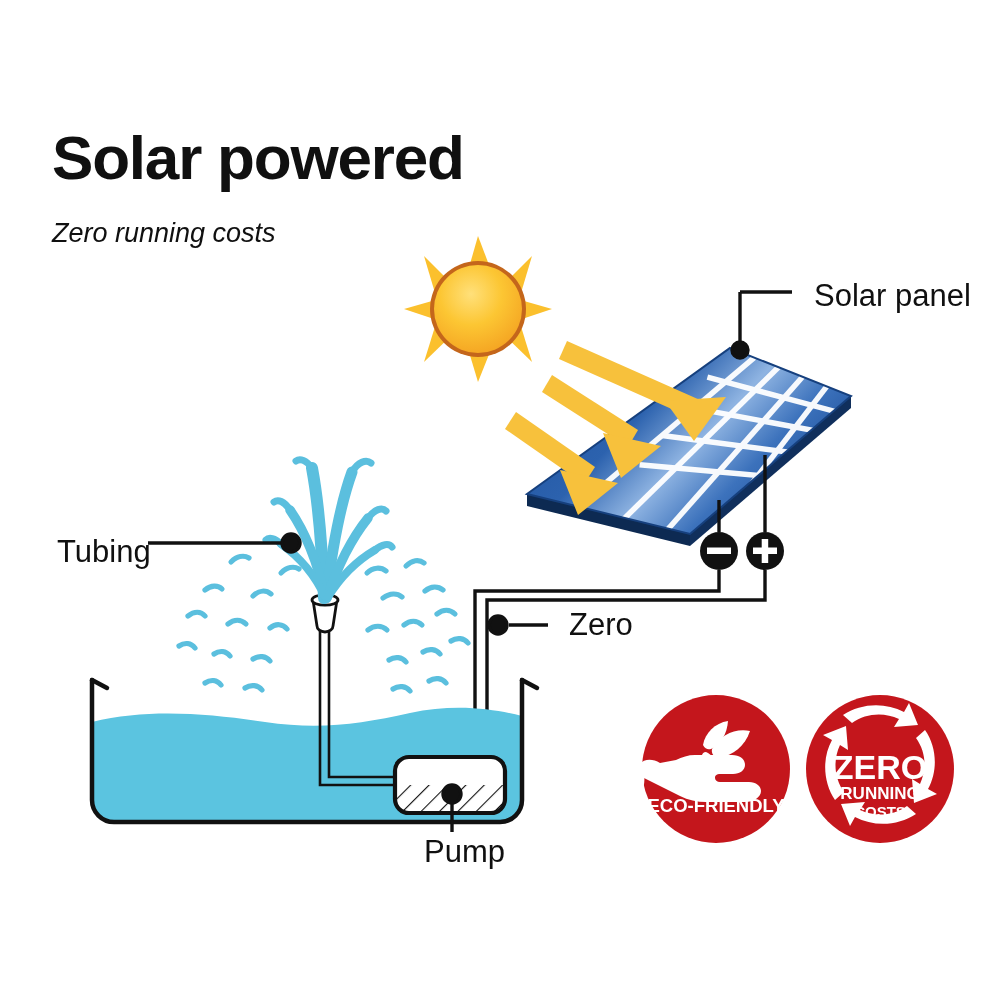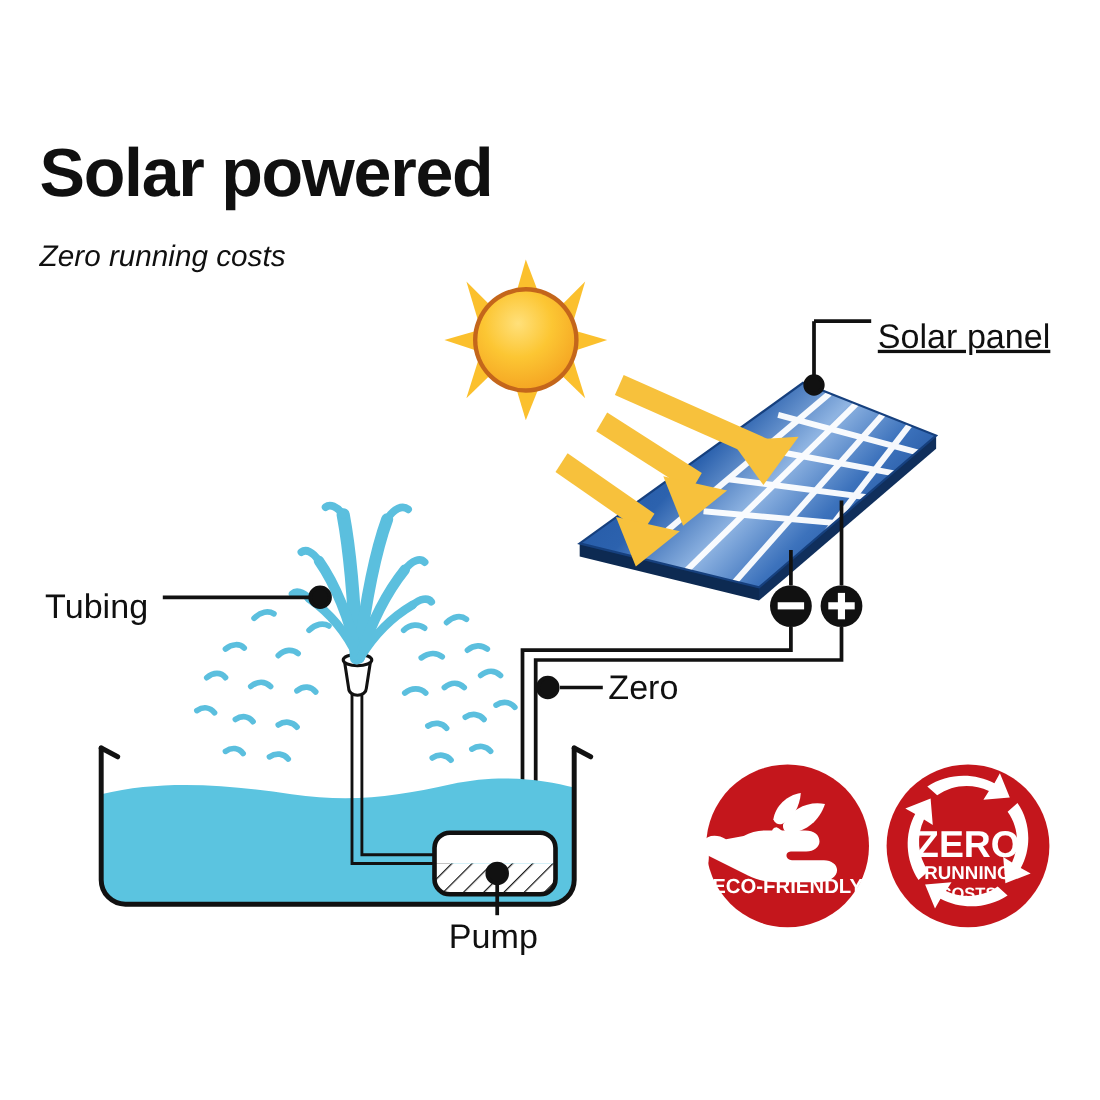--- a/index.html
+++ b/index.html
@@ -1,25 +1,25 @@
 <!DOCTYPE html>
 <html><head>
 <meta charset="utf-8">
 <title>Solar powered fountain diagram</title>
 <style>
   html,body{margin:0;padding:0;background:#ffffff;}
   body{width:1000px;height:1000px;overflow:hidden;
        font-family:"Liberation Sans","DejaVu Sans",sans-serif;}
   #stage{position:relative;width:1000px;height:1000px;background:#fff;}
   #art{position:absolute;left:0;top:0;width:1000px;height:1000px;}
-  .txt{position:absolute;white-space:nowrap;color:#101010;}
+  .txt{position:absolute;white-space:nowrap;color:#101010;margin-left:16px;}
   #title{left:36px;top:127px;font-size:62px;font-weight:bold;letter-spacing:-1.2px;line-height:1;}
   #subtitle{left:36px;top:220px;font-size:27px;font-weight:normal;line-height:1;font-style:italic;}
   .lbl{font-size:31px;}
-  #lbl-solar{left:798px;top:288px;text-decoration:underline;}
+  #lbl-solar{left:798px;top:278px;}
   #lbl-tubing{left:41px;top:534px;}
   #lbl-wire{left:553px;top:607px;}
   #lbl-pump{left:408px;top:834px;}
 </style>
 </head>
 <body>
 
 <div id="stage">
 
   <svg id="art" viewBox="0 0 1000 1000">

